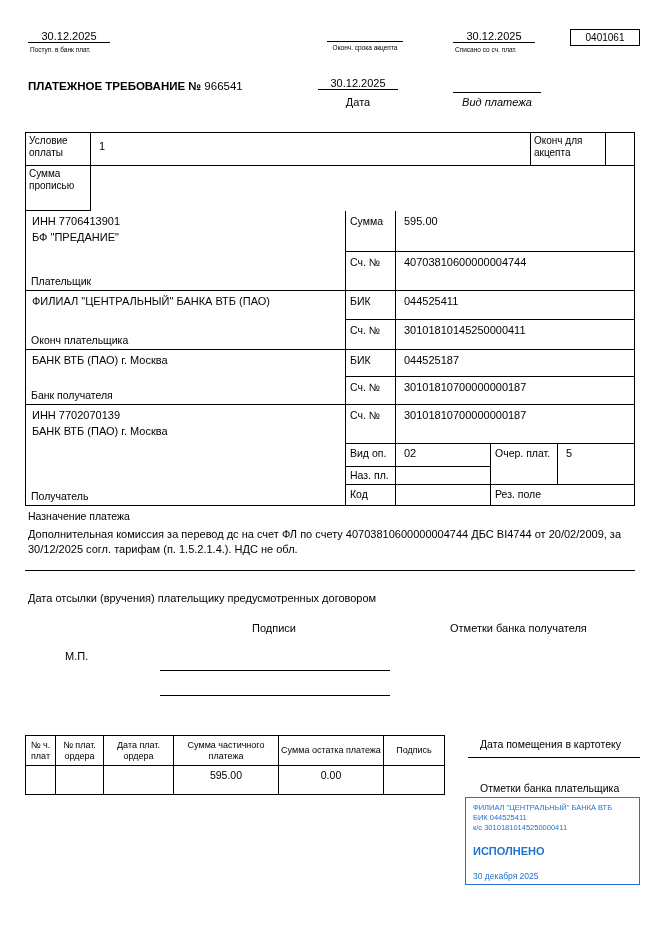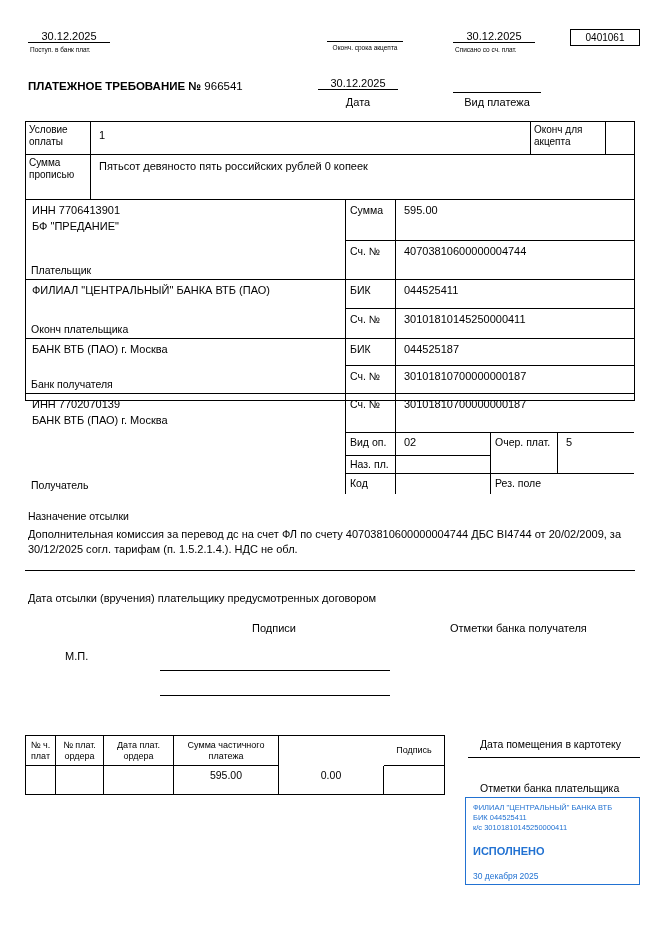--- a/index.html
+++ b/index.html
@@ -11,21 +11,21 @@
     overflow: hidden;
   }
   .abs { position: absolute; }
   .tiny { font-size: 6.5px; }
   .center { text-align: center; }
   .ul { border-bottom: 1px solid #000; }
   .ol { border-top: 1px solid #000; }
   .bold { font-weight: bold; }
 
   
-  .maintable { position: absolute; left: 25px; top: 121px; width: 610px; height: 280px; border: 1px solid #000; padding-left: 40px; }
+  .maintable { position: absolute; left: 25px; top: 132px; width: 610px; height: 374px; border: 1px solid #000; padding-left: 40px; }
   .cell { position: absolute; font-size: 11px; line-height: 1.25; }
   .br { border-right: 1px solid #000; }
   .bb { border-bottom: 1px solid #000; }
   .lab { font-size: 10px; padding: 2px 3px; line-height: 1.2; }
   .val { padding: 3px 8px; }
   .seclabel { position: absolute; left: 5px; bottom: 2px; font-size: 10.5px; }
 
   
   .ptable { position: absolute; left: 25px; top: 735px; width: 420px; height: 60px; border: 1px solid #000; }
   .pcell { position: absolute; font-size: 9px; line-height: 1.15; }
@@ -57,31 +57,30 @@
   <div class="abs tiny" style="left:455px; top:46px;">Списано со сч. плат.</div>
 
   <div class="abs center" style="left:570px; top:29px; width:70px; height:17px; border:1px solid #000; font-size:10px; padding-top:2px;">0401061</div>
 
   <div class="abs" style="left:28px; top:80px; font-size:11.5px;">
     <span class="bold">ПЛАТЕЖНОЕ ТРЕБОВАНИЕ №</span>
     <span>966541</span>
   </div>
   <div class="abs ul center" style="left:318px; top:77px; width:80px;">30.12.2025</div>
   <div class="abs center" style="left:318px; top:96px; width:80px;">Дата</div>
-  <div class="abs ol center" style="left:453px; top:92px; width:88px; padding-top:3px;">Вид платежа</div>
+  <div class="abs ol center" style="left:453px; top:92px; width:88px; padding-top:3px;font-style:italic;">Вид платежа</div>
 
   <div class="maintable">
 
     <div class="cell lab br bb" style="left:0; top:0; width:65px; height:33px;">Условие оплаты</div>
     <div class="cell br bb" style="left:65px; top:0; width:440px; height:33px; padding:7px 8px;">1</div>
     <div class="cell lab br bb" style="left:505px; top:0; width:75px; height:33px;">Оконч для акцепта</div>
     <div class="cell bb" style="left:580px; top:0; width:28px; height:33px;"></div>
 
     <div class="cell lab br bb" style="left:0; top:33px; width:65px; height:45px;">Сумма прописью</div>
-    <div class="cell bb" style="left:65px; top:33px; width:543px; height:45px; padding:5px 8px;">Пятьсот девяносто пять российских рублей 0 копеек</div>
 
     <div class="cell br bb" style="left:0; top:78px; width:320px; height:80px;">
       <div style="padding:4px 6px 0;">ИНН 7706413901</div>
       <div style="padding:2px 6px 0;">БФ "ПРЕДАНИЕ"</div>
       <div class="seclabel">Плательщик</div>
     </div>
     <div class="cell lab br bb" style="left:320px; top:78px; width:50px; height:41px; font-size:10.5px; padding:4px 4px;">Сумма</div>
     <div class="cell val bb" style="left:370px; top:78px; width:238px; height:41px; padding-top:4px;">595.00</div>
     <div class="cell lab br bb" style="left:320px; top:119px; width:50px; height:39px; font-size:10.5px; padding:4px 4px;">Сч. №</div>
     <div class="cell val bb" style="left:370px; top:119px; width:238px; height:39px; padding-top:4px;">40703810600000004744</div>
@@ -118,38 +117,39 @@
     <div class="cell bb" style="left:532px; top:311px; width:76px; height:41px; padding:3px 8px;">5</div>
 
     <div class="cell lab br bb" style="left:320px; top:334px; width:50px; height:18px; font-size:10.5px; padding:2px 4px;">Наз. пл.</div>
     <div class="cell br bb" style="left:370px; top:334px; width:95px; height:18px;"></div>
 
     <div class="cell lab br" style="left:320px; top:352px; width:50px; height:20px; font-size:10.5px; padding:3px 4px;">Код</div>
     <div class="cell br" style="left:370px; top:352px; width:95px; height:20px;"></div>
     <div class="cell lab" style="left:465px; top:352px; width:143px; height:20px; font-size:10.5px; padding:3px 4px;">Рез. поле</div>
   </div>
 
-  <div class="abs" style="left:28px; top:510px; font-size:10.5px;">Назначение отсылки</div>
+  <div class="abs" style="left:28px; top:510px; font-size:10.5px;">Назначение платежа</div>
   <div class="abs" style="left:28px; top:527px; width:600px; line-height:1.35;">Дополнительная комиссия за перевод дс на счет ФЛ по счету 40703810600000004744 ДБС BI4744 от 20/02/2009, за 30/12/2025 согл. тарифам (п. 1.5.2.1.4.). НДС не обл.</div>
   <div class="line" style="left:25px; top:570px; width:610px;"></div>
 
   <div class="abs" style="left:28px; top:592px;">Дата отсылки (вручения) плательщику предусмотренных договором</div>
 
   <div class="abs" style="left:252px; top:622px;">Подписи</div>
   <div class="abs" style="left:450px; top:622px;">Отметки банка получателя</div>
 
   <div class="abs" style="left:65px; top:650px;">М.П.</div>
   <div class="line" style="left:160px; top:670px; width:230px;"></div>
   <div class="line" style="left:160px; top:695px; width:230px;"></div>
 
   <div class="ptable">
     <div class="pcell phead br bb" style="left:0; top:0; width:30px; height:30px;">№ ч. плат</div>
     <div class="pcell phead br bb" style="left:30px; top:0; width:48px; height:30px;">№ плат. ордера</div>
     <div class="pcell phead br bb" style="left:78px; top:0; width:70px; height:30px;">Дата плат. ордера</div>
     <div class="pcell phead br bb" style="left:148px; top:0; width:105px; height:30px;">Сумма частичного платежа</div>
+    <div class="pcell phead br bb" style="left:253px; top:0; width:105px; height:30px;">Сумма остатка платежа</div>
     <div class="pcell phead bb" style="left:358px; top:0; width:60px; height:30px;">Подпись</div>
 
     <div class="pcell br" style="left:0; top:30px; width:30px; height:28px;"></div>
     <div class="pcell br" style="left:30px; top:30px; width:48px; height:28px;"></div>
     <div class="pcell br" style="left:78px; top:30px; width:70px; height:28px;"></div>
     <div class="pcell pval br" style="left:148px; top:30px; width:105px; height:28px;">595.00</div>
     <div class="pcell pval br" style="left:253px; top:30px; width:105px; height:28px;">0.00</div>
     <div class="pcell" style="left:358px; top:30px; width:60px; height:28px;"></div>
   </div>
 

